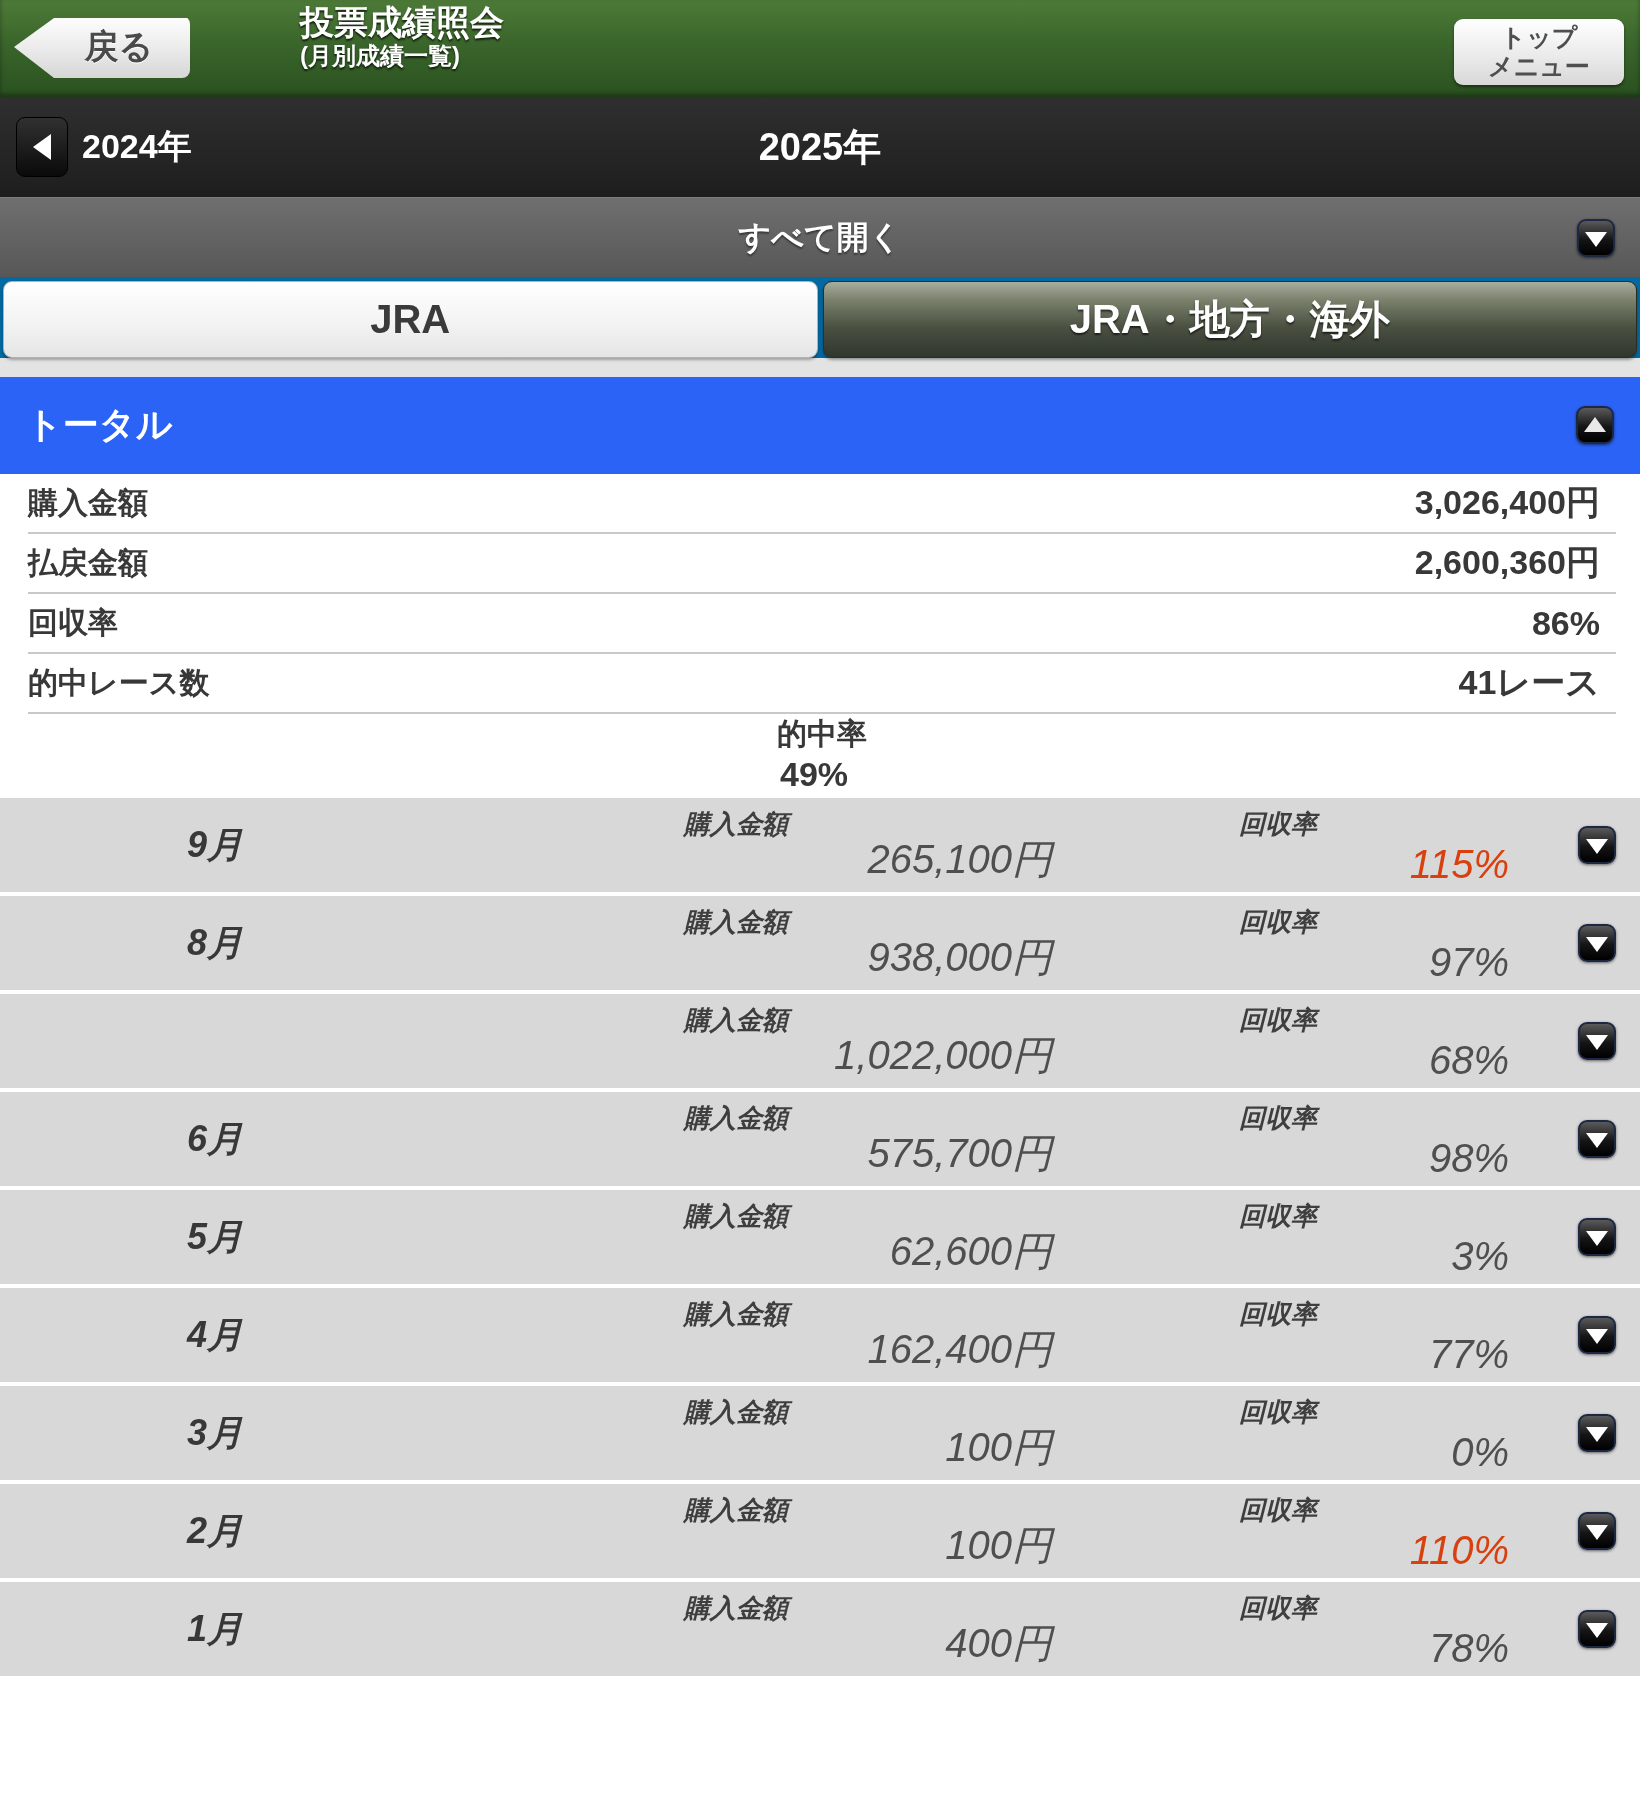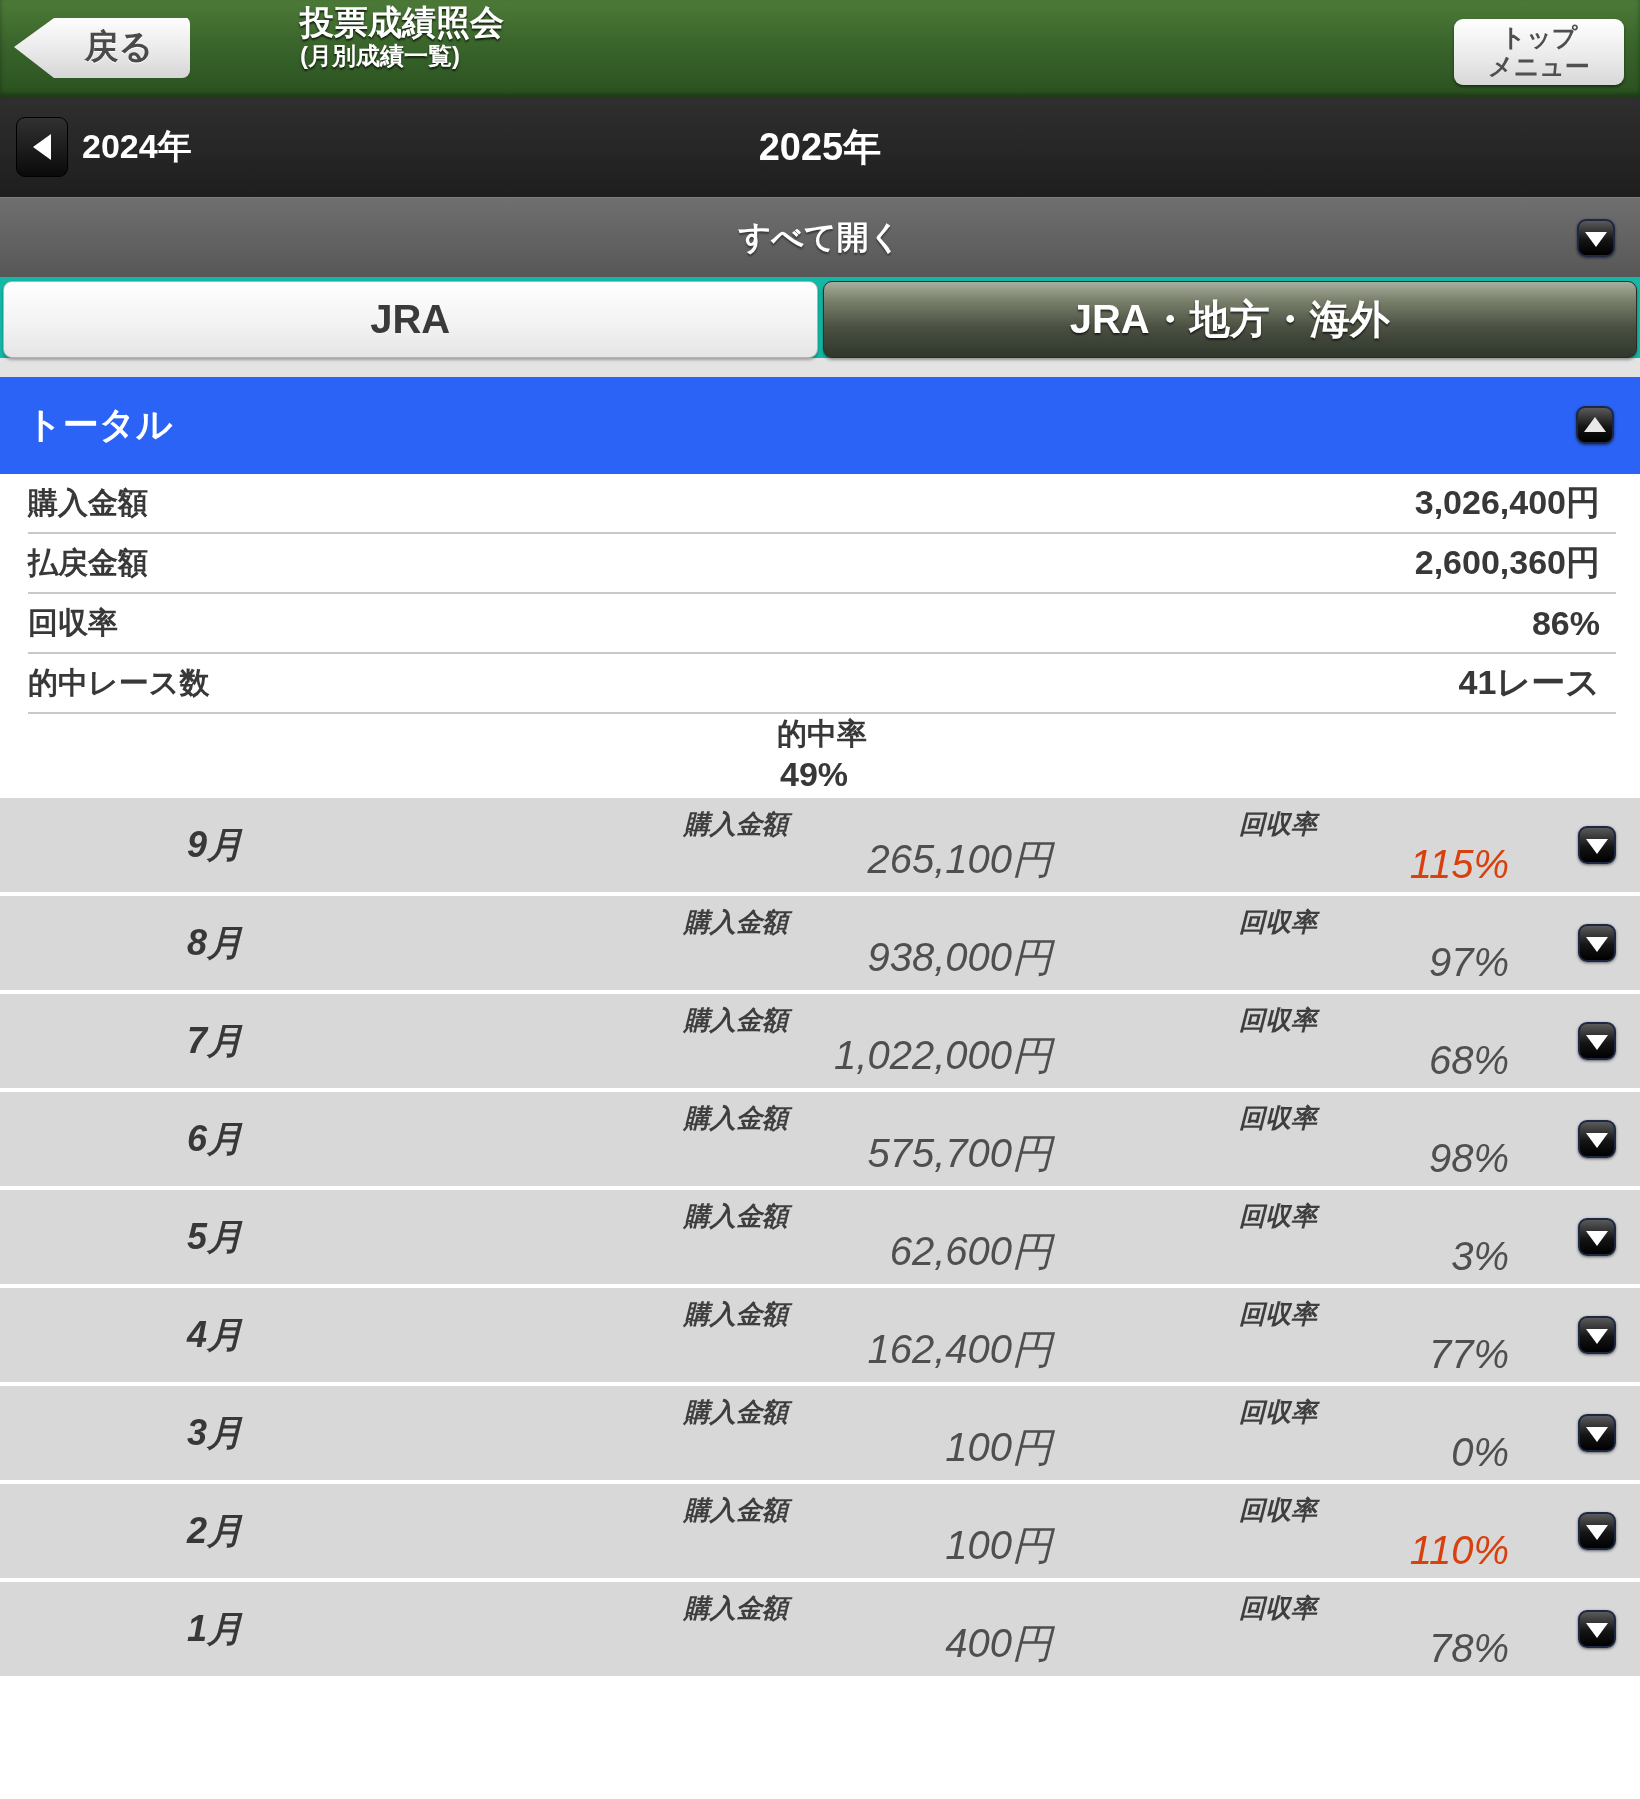--- a/index.html
+++ b/index.html
@@ -66,21 +66,21 @@
     background:linear-gradient(#5a5a5a 0%,#151515 55%,#000 100%);
     border:2px solid #1d2944; border-radius:9px;
     display:flex; align-items:center; justify-content:center;
     box-shadow:0 1px 3px rgba(0,0,0,.55); cursor:pointer;
   }
   .tri-down { width:0; height:0; border-left:11px solid transparent; border-right:11px solid transparent; border-top:15px solid #fff; margin-top:3px; }
   .tri-up   { width:0; height:0; border-left:11px solid transparent; border-right:11px solid transparent; border-bottom:15px solid #e9e9e9; margin-bottom:2px; }
   .open-all-bar .arrow-btn { position:absolute; right:25px; top:21px; }
 
   
-  .tabs { height:81px; background:#14b8a6; display:flex; gap:5px; padding:4px 3px 0 3px; box-sizing:border-box; }
+  .tabs { height:81px; background:#0369a1; display:flex; gap:5px; padding:4px 3px 0 3px; box-sizing:border-box; }
   .tab {
     flex:1; border-radius:9px;
     display:flex; align-items:center; justify-content:center;
     font-size:40px; font-weight:bold; cursor:pointer;
   }
   .tab.light {
     background:linear-gradient(#ffffff,#f3f3f3 55%,#e5e5e5);
     color:#3a3a3a; border:1px solid #b3b3b3; box-shadow:0 2px 3px rgba(0,0,0,.3);
   }
   .tab.dark {
@@ -226,21 +226,20 @@
     <div class="m-block m-recovery">
       <span class="m-label">回収率</span>
       <span class="m-value m-recovery-value">97%</span>
     </div>
     <div class="arrow-btn">
       <span class="tri-down"></span>
     </div>
   </div>
 
   <div class="month-row">
-    <div class="m-month">7月</div>
     <div class="m-block m-purchase">
       <span class="m-label">購入金額</span>
       <span class="m-value m-purchase-value">1,022,000円</span>
     </div>
     <div class="m-block m-recovery">
       <span class="m-label">回収率</span>
       <span class="m-value m-recovery-value">68%</span>
     </div>
     <div class="arrow-btn">
       <span class="tri-down"></span>

